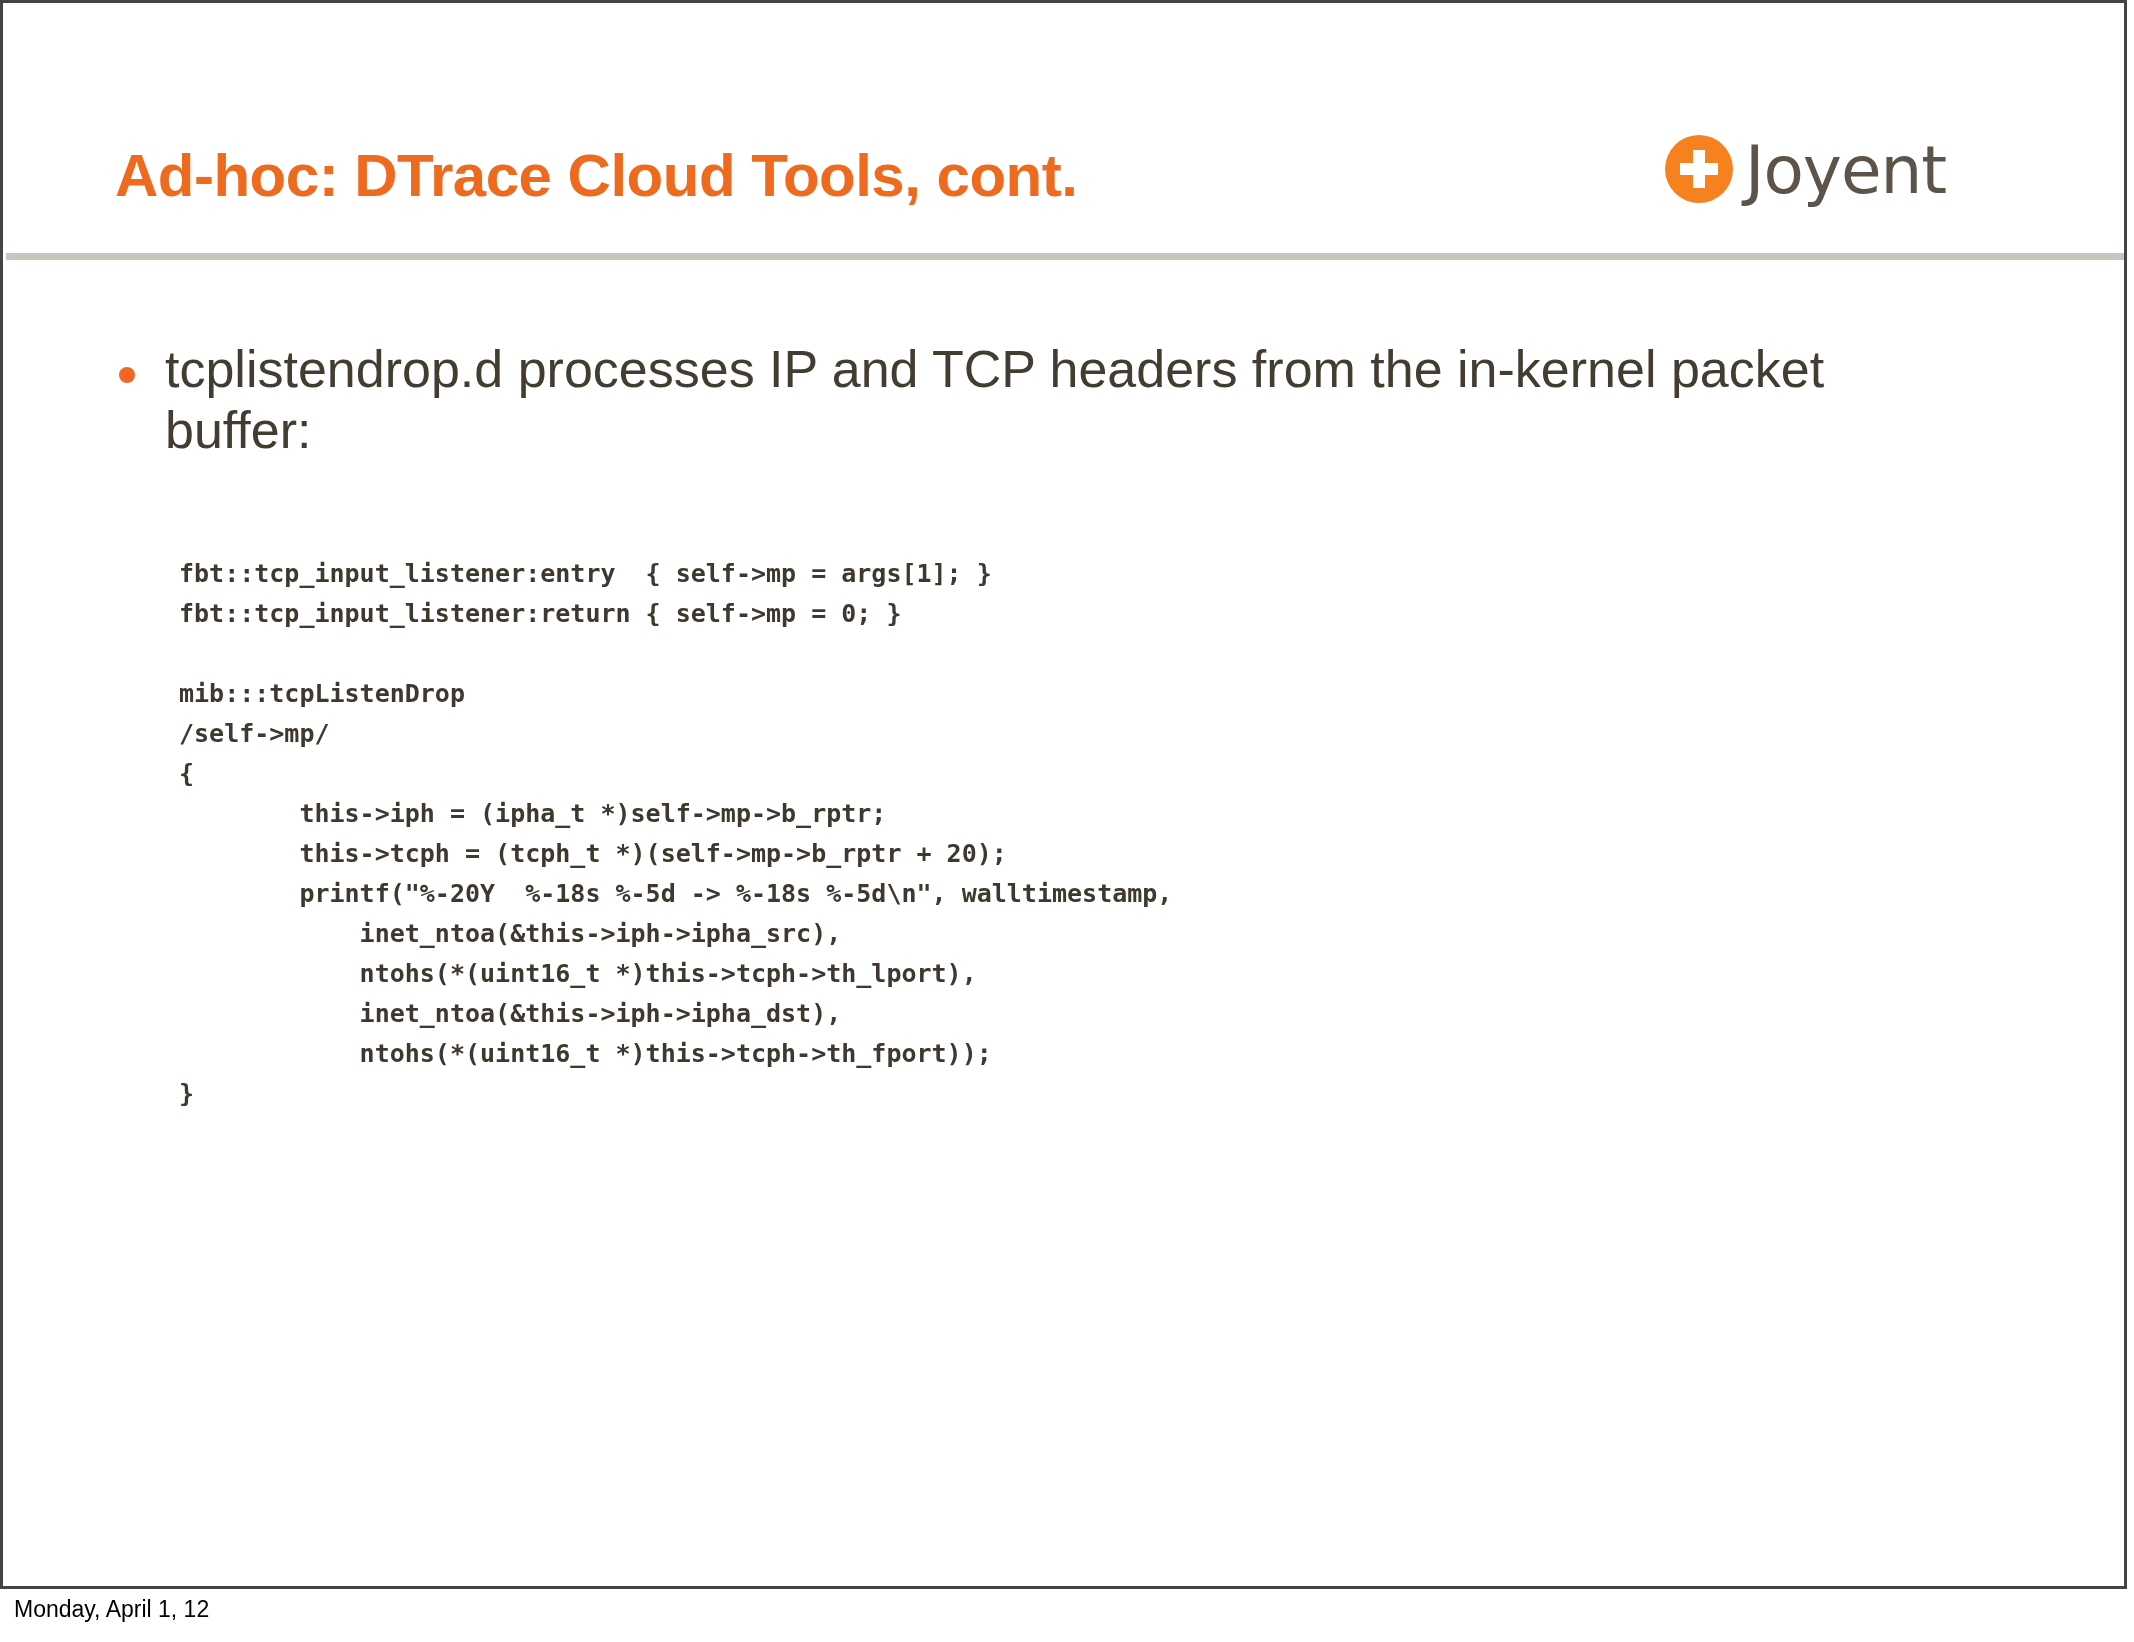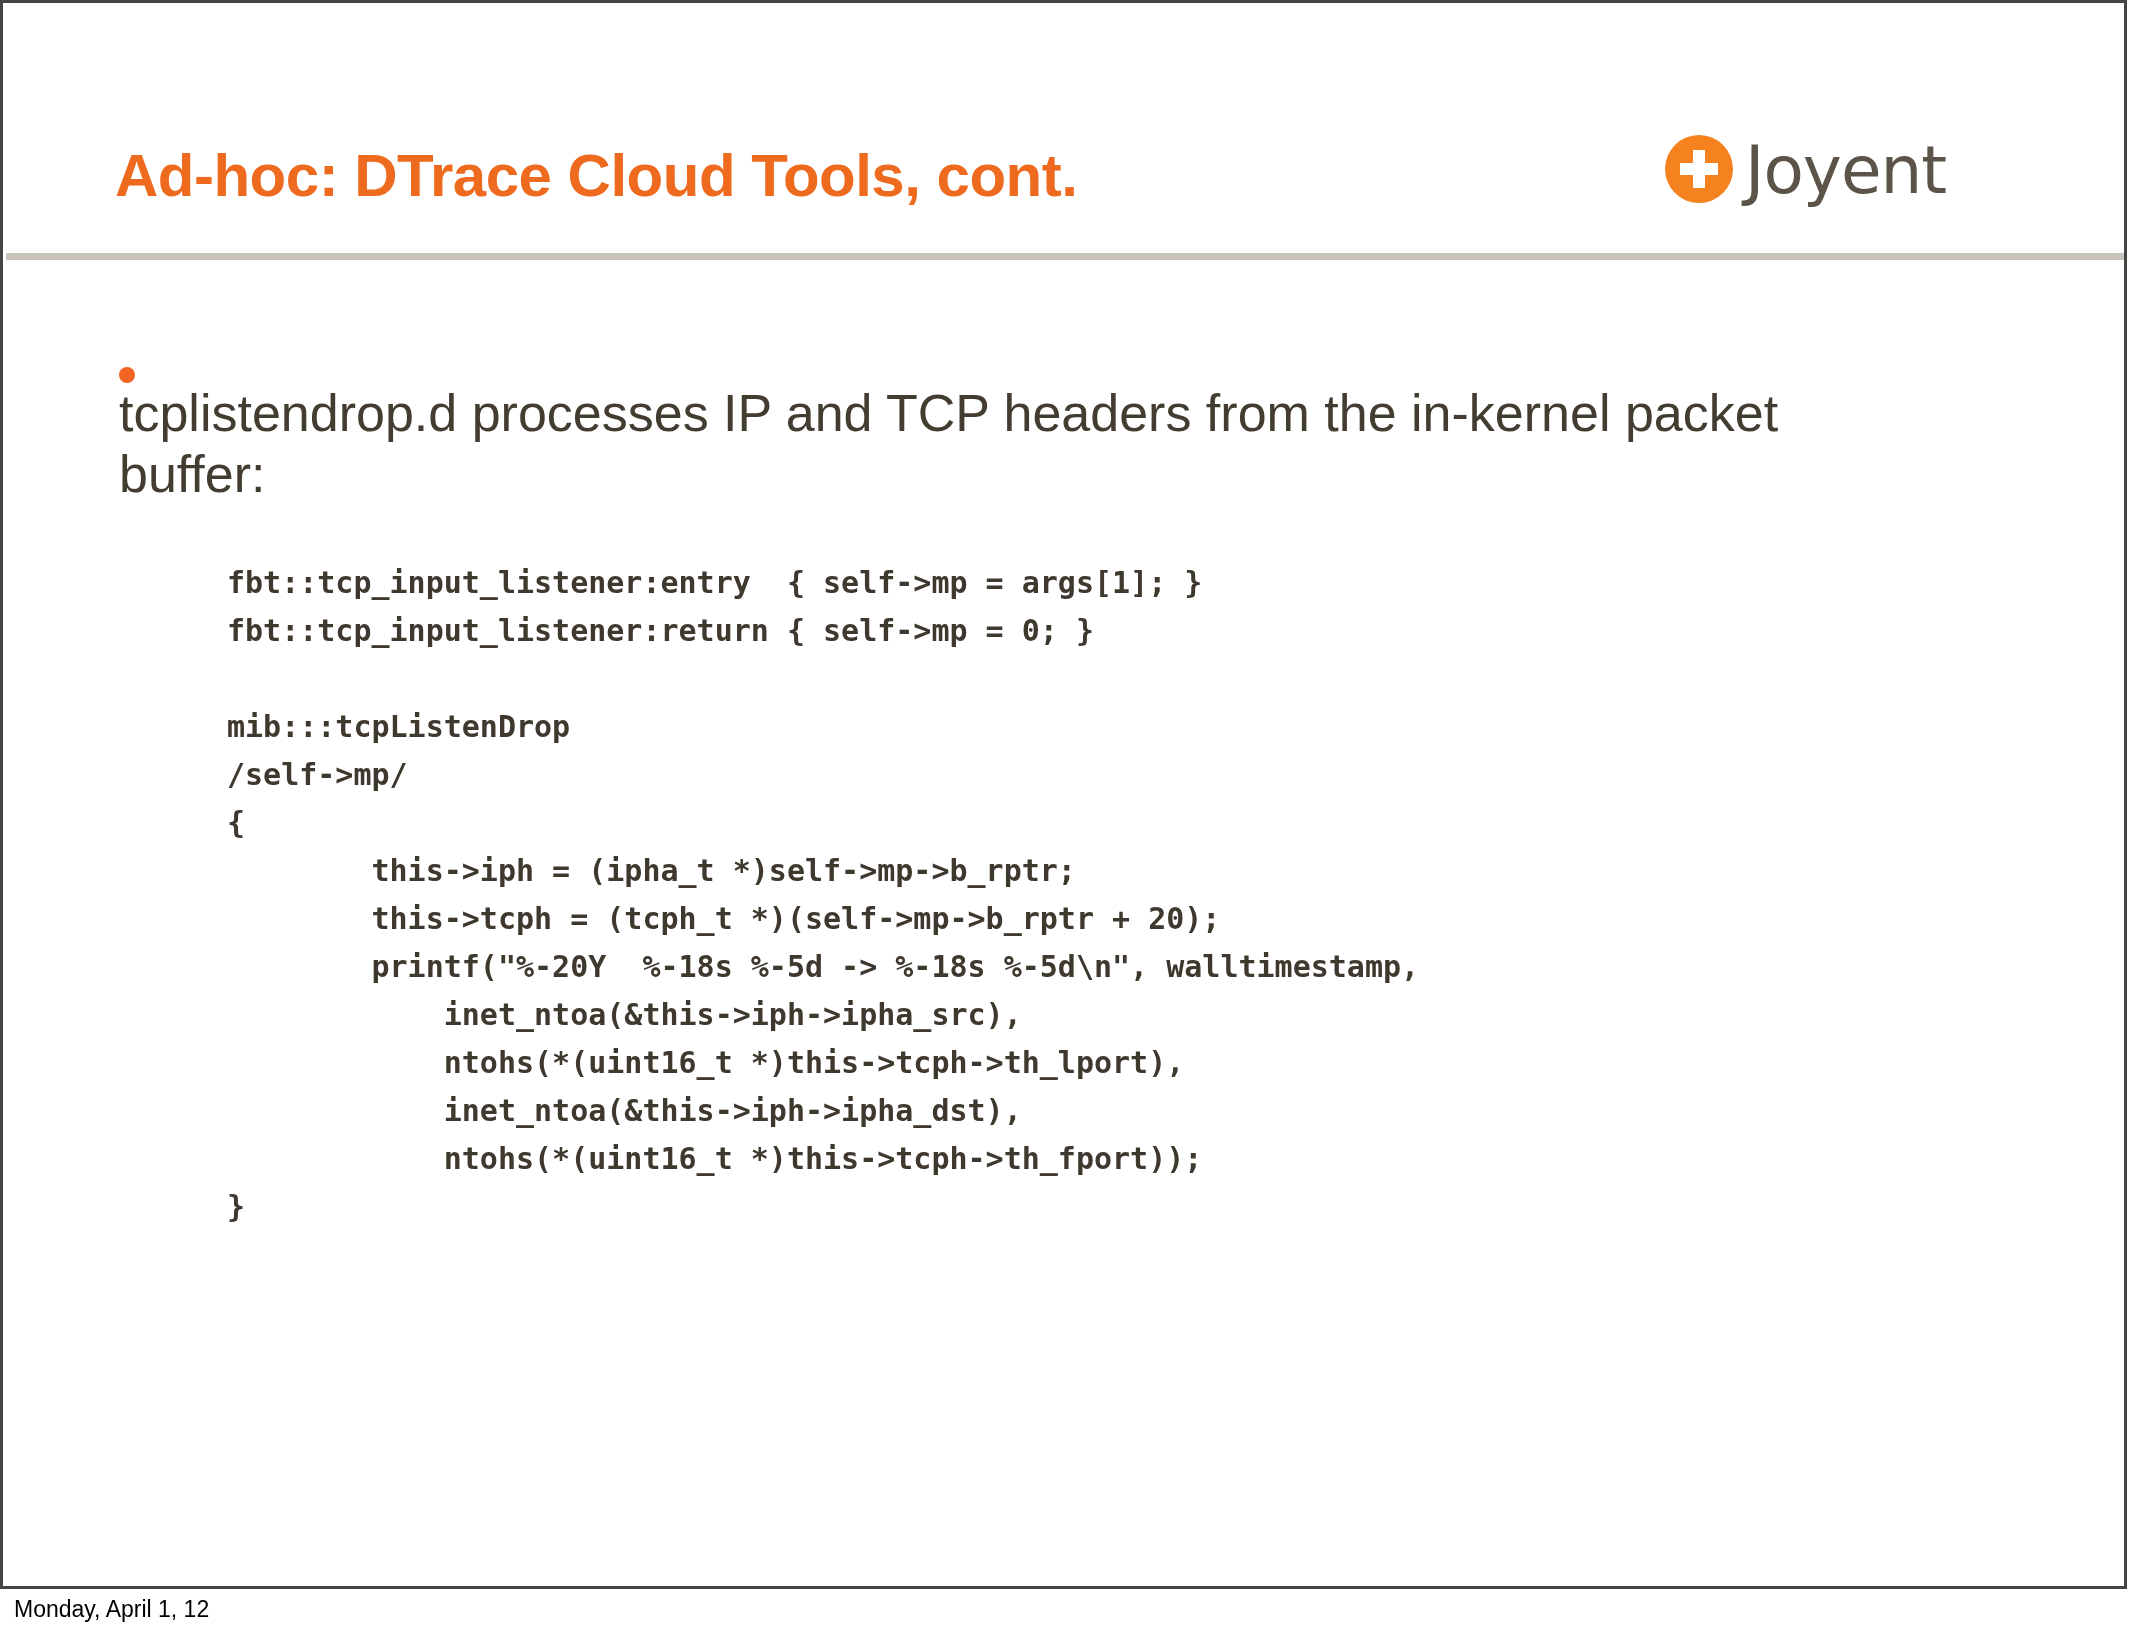--- a/index.html
+++ b/index.html
@@ -126,36 +126,35 @@
     margin-top: 28px;
     margin-right: 30px;
   }
   .bullet-text {
     color: #423c31;
     font-size: 52px;
     line-height: 1.18;
     font-family: "Liberation Sans", sans-serif;
   }
 
-  #bullet-1 { left: 116px; top: 80px; width: 1800px; flex-direction: column; }
+  #bullet-1 { left: 116px; top: 80px; width: 1800px; }
   #bullet-2 { left: 116px; top: 1086px; width: 1900px; }
 
   
   #code-block {
     position: absolute;
     left: 176px;
     top: 270px;
     font-family: "DejaVu Sans Mono", monospace;
     font-weight: bold;
-    font-size: 30px;
-    line-height: 48px;
+    font-size: 25px;
+    line-height: 40px;
     color: #3e382e;
     white-space: pre;
     letter-spacing: 0px;
-    margin-left: 48px;
   }
 
   
   #slide-footer {
     position: absolute;
     left: 14px;
     top: 1596px;
     font-size: 23px;
     color: #000000;
     font-family: "Liberation Sans", sans-serif;

